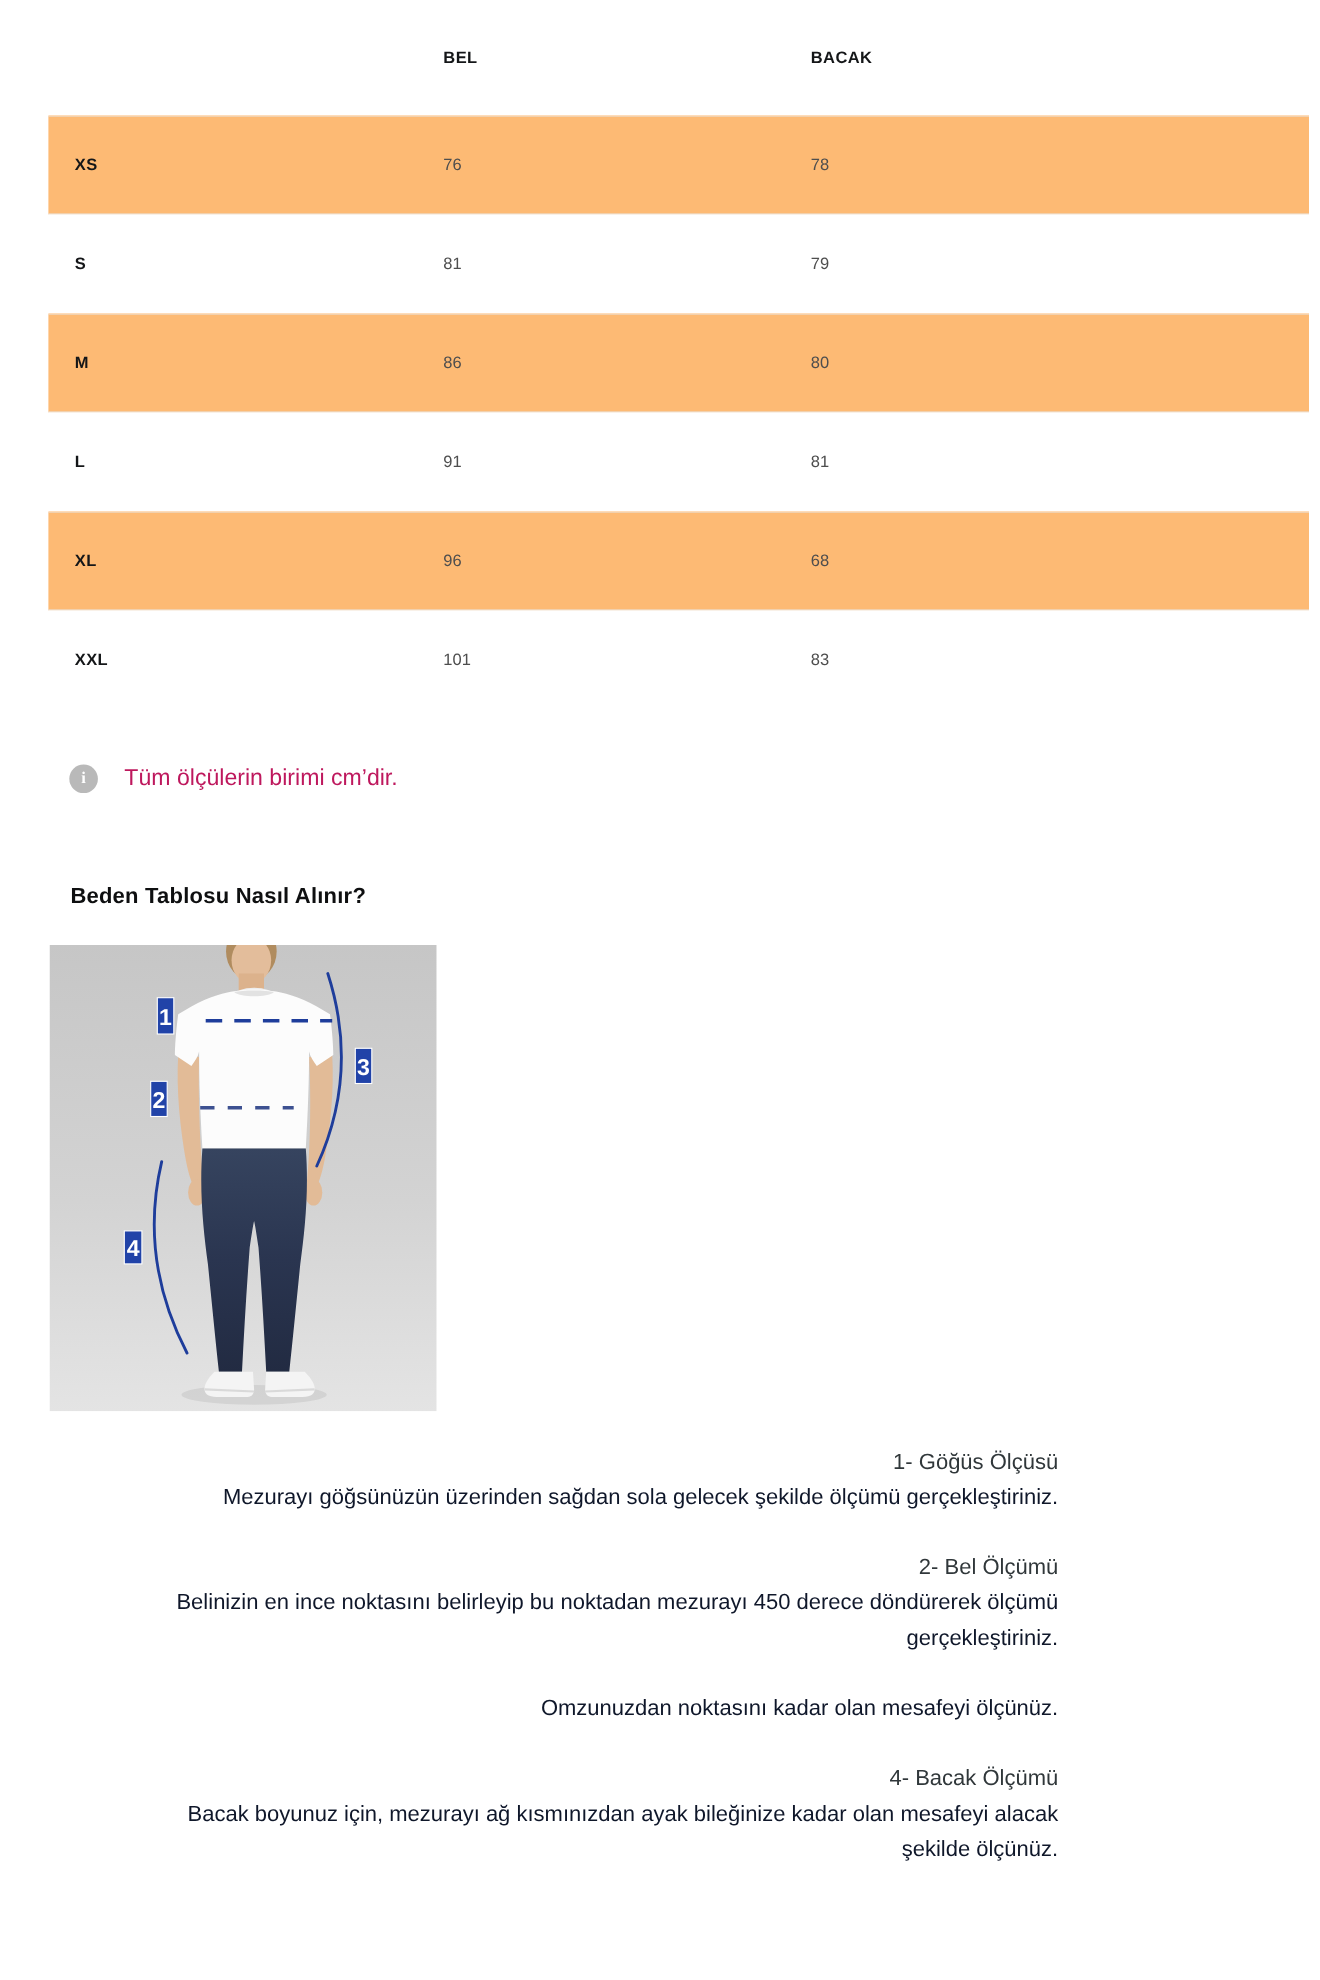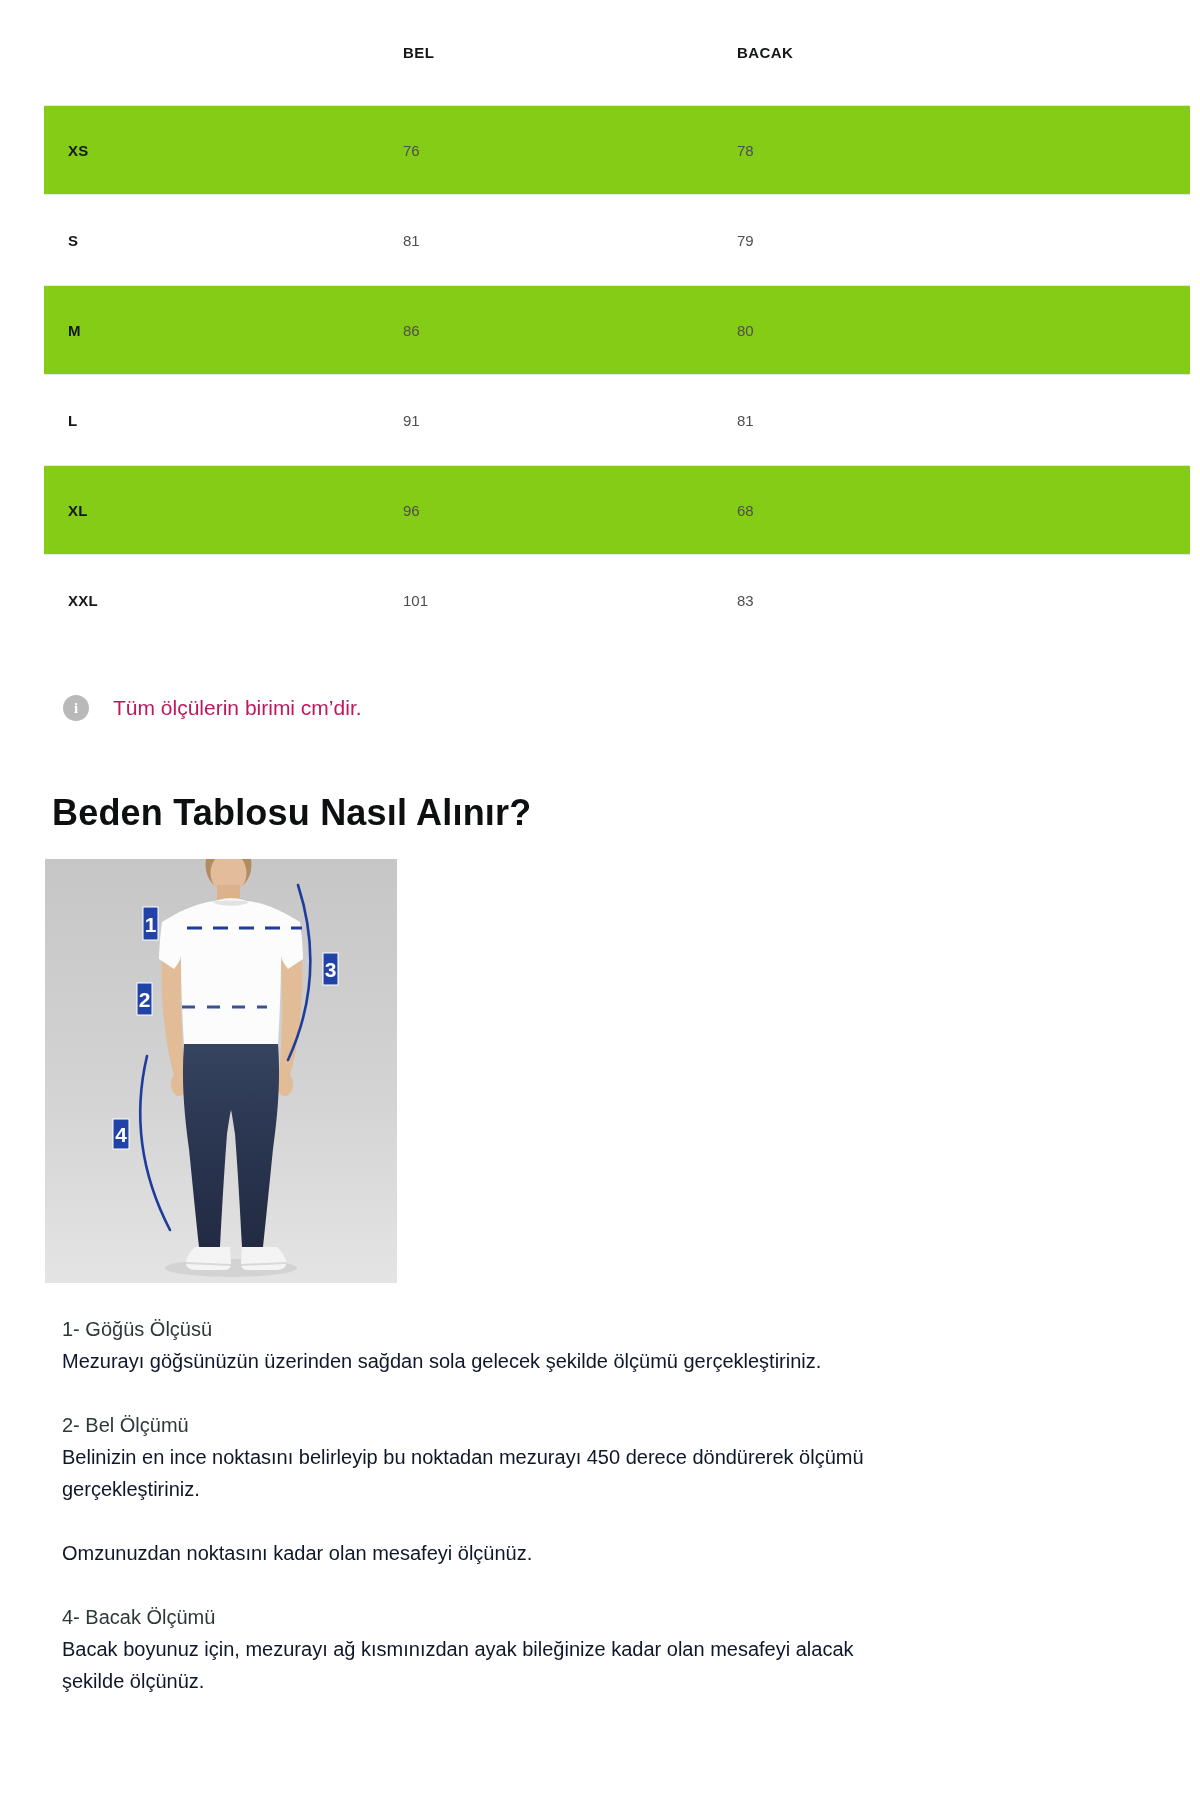--- a/index.html
+++ b/index.html
@@ -1,45 +1,45 @@
 <!DOCTYPE html>
 <html><head>
 <meta charset="utf-8">
 <style>
   html,body{margin:0;padding:0;background:#ffffff;}
   .page{
     position:relative;width:1200px;height:1800px;background:#ffffff;overflow:hidden;
-    font-family:"Liberation Sans","DejaVu Sans",sans-serif;color:#1b1d1f;
+    font-family:"Liberation Sans","DejaVu Sans",sans-serif;color:#1b1d1f;text-align:right;
   }
   
   .size-table{position:absolute;left:44px;top:0;width:1146px;}
   .thead{position:relative;height:105px;}
   .th{position:absolute;top:44px;font-size:15px;font-weight:bold;color:#141618;letter-spacing:.4px;}
   .th.col-bel{left:359px;}
   .th.col-bacak{left:693px;}
   .tbody{display:flex;flex-direction:column;}
   .trow{position:relative;height:90px;background:#ffffff;}
-  .trow.shaded{background:#84cc16;box-shadow:inset 0 1px 0 #e7e7e7, inset 0 -1px 0 #e7e7e7;}
+  .trow.shaded{background:#fdba74;box-shadow:inset 0 1px 0 #e7e7e7, inset 0 -1px 0 #e7e7e7;}
   .td{position:absolute;top:50%;transform:translateY(-50%);font-size:15px;}
   .td.size-label{left:24px;font-weight:bold;color:#141618;letter-spacing:.3px;}
   .td.bel-value{left:359px;color:#4e4e4e;}
   .td.bacak-value{left:693px;color:#4e4e4e;}
   
   .note{position:absolute;left:63px;top:695px;display:flex;align-items:center;}
   .info-icon{
     width:26px;height:26px;border-radius:50%;background:#b9b9b9;color:#ffffff;
     display:flex;align-items:center;justify-content:center;
     font-size:15px;font-weight:bold;font-family:"Liberation Serif","DejaVu Serif",serif;
     flex:0 0 auto;
   }
   .note-text{margin-left:24px;font-size:21px;color:#be185d;}
   
   .heading{
-    position:absolute;left:48px;top:788px;margin:4px;
-    font-size:36px;font-weight:800;color:#0e0f10;letter-spacing:.2px;
+    position:absolute;left:48px;top:788px;margin:16px;
+    font-size:20px;font-weight:800;color:#0e0f10;letter-spacing:.2px;
   }
   
   .figure{position:absolute;left:45px;top:859px;width:352px;height:424px;}
   .figure svg{display:block;width:352px;height:424px;}
   
   .instructions{position:absolute;left:62px;top:1313px;width:900px;}
   .section{margin:0 0 32px 0;}
   .sec-title{font-size:20px;line-height:32px;color:#30373a;}
   .sec-line{font-size:20px;line-height:32px;color:#0f172a;}
 </style>

